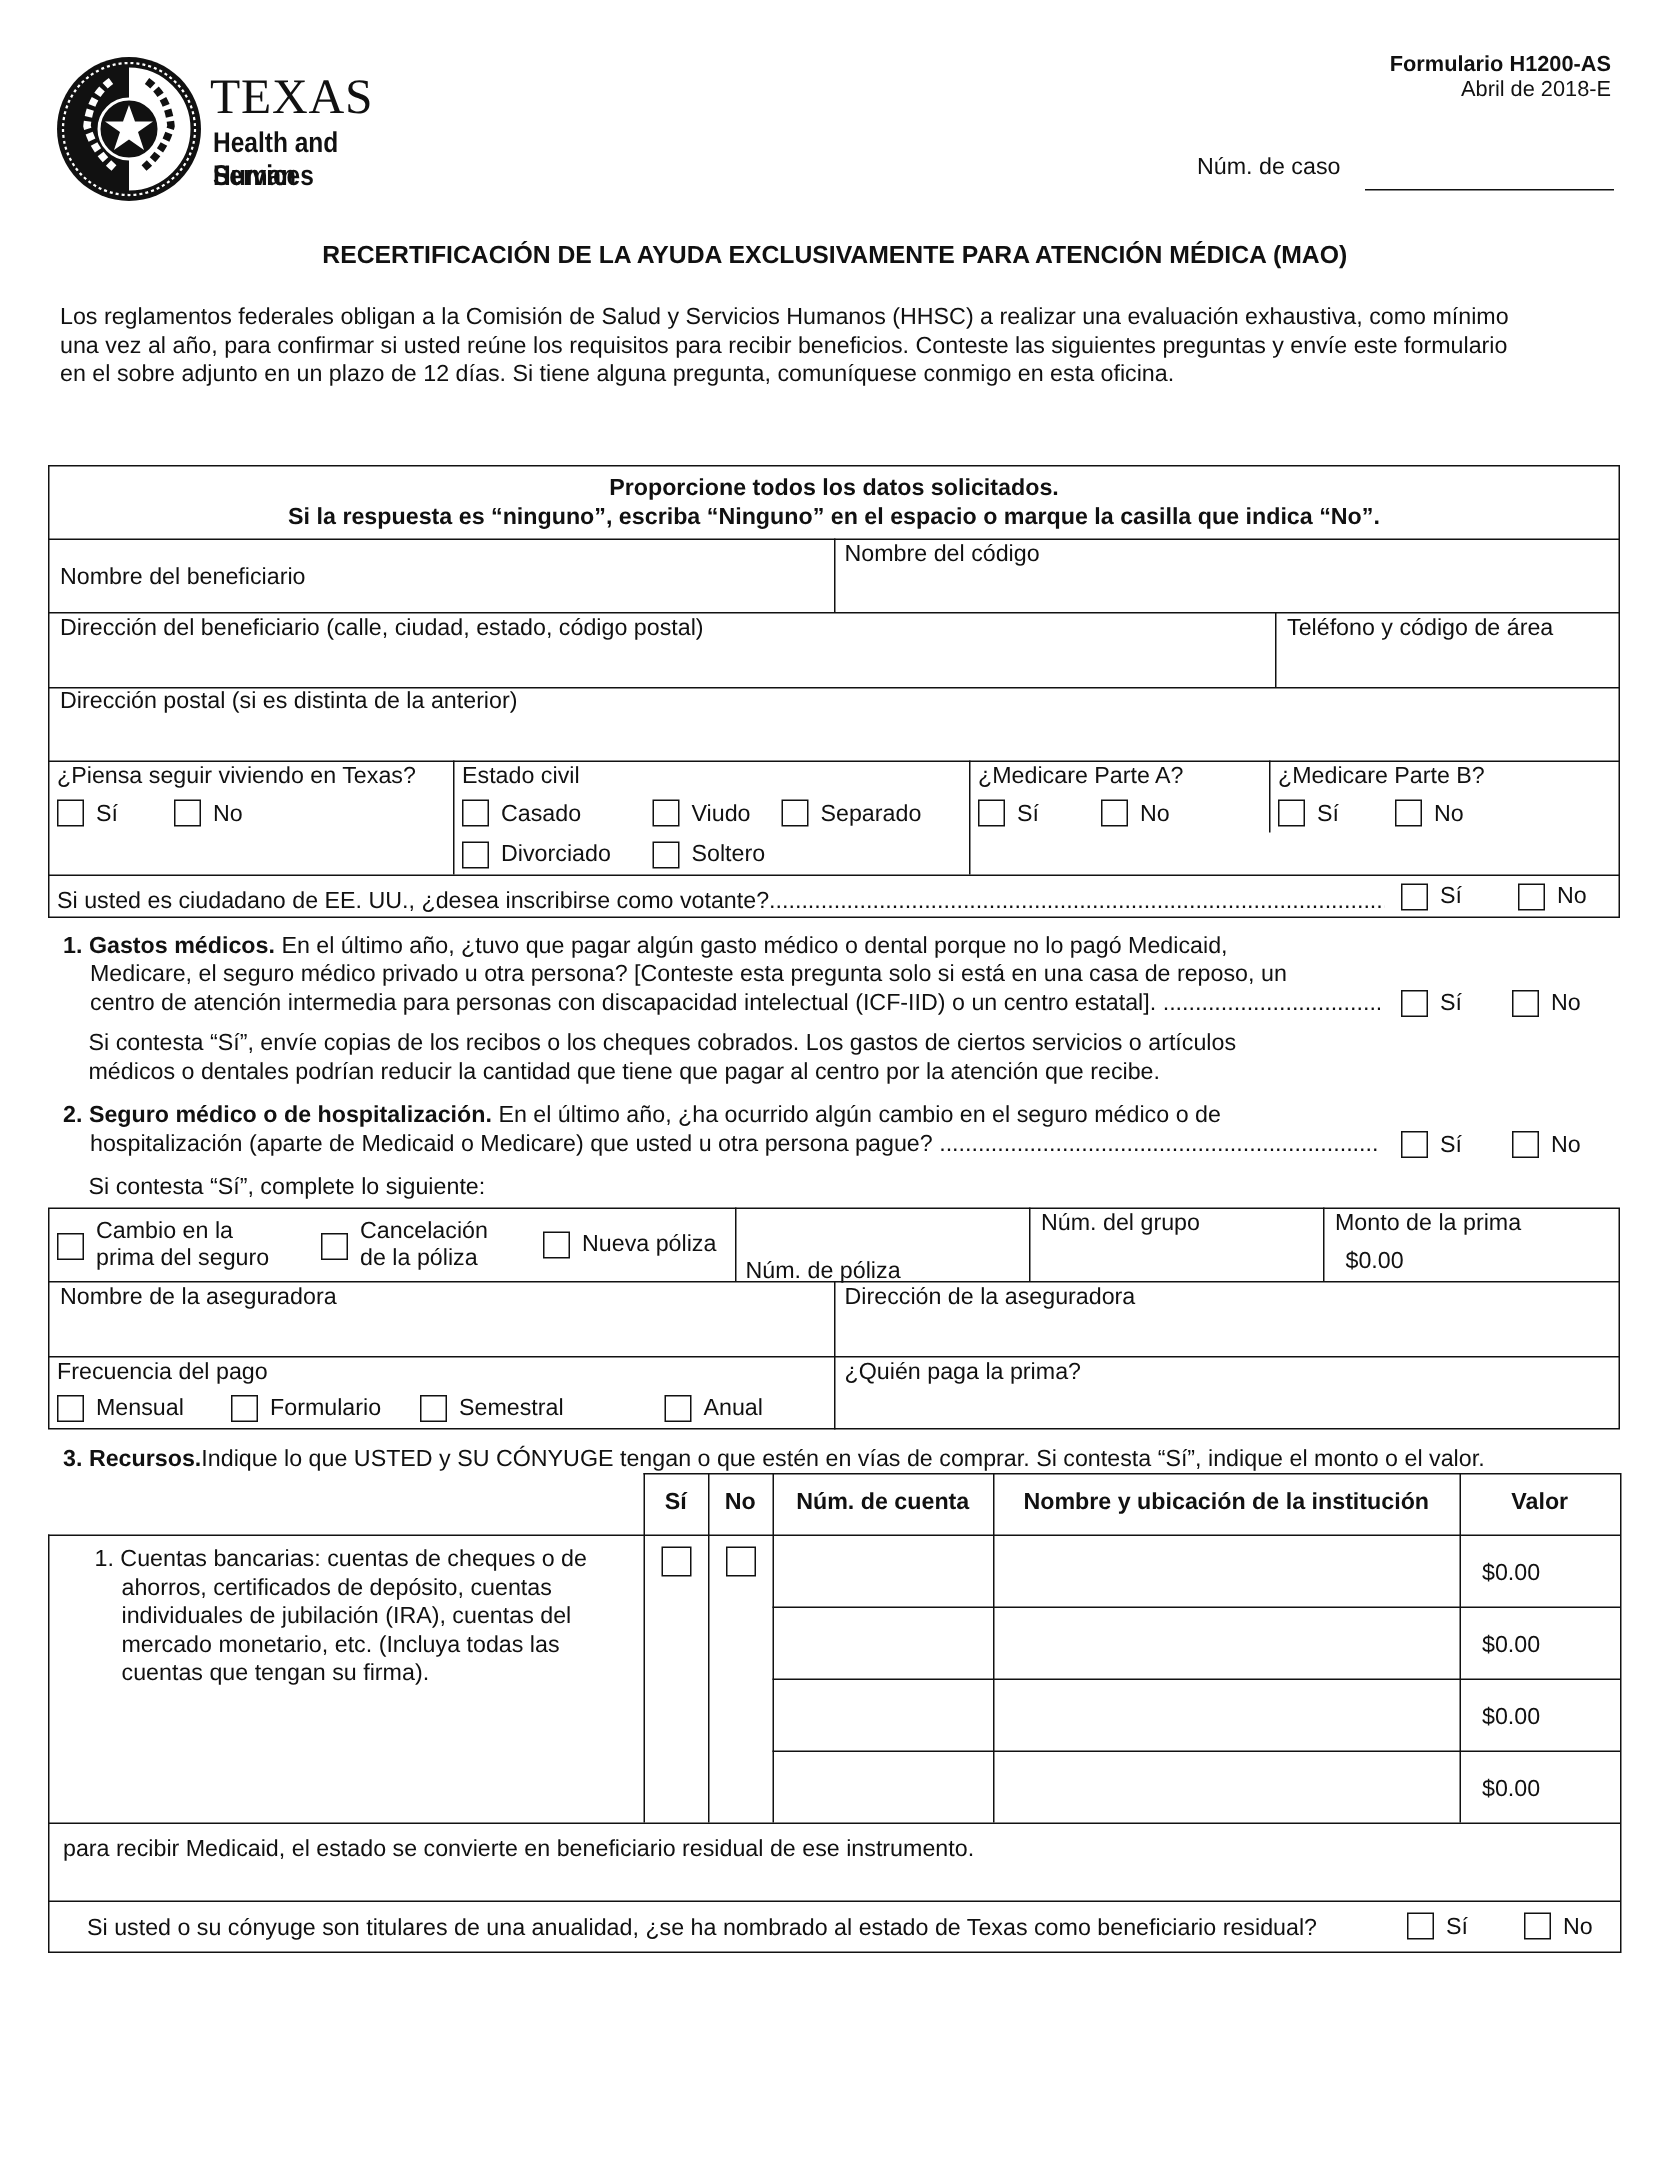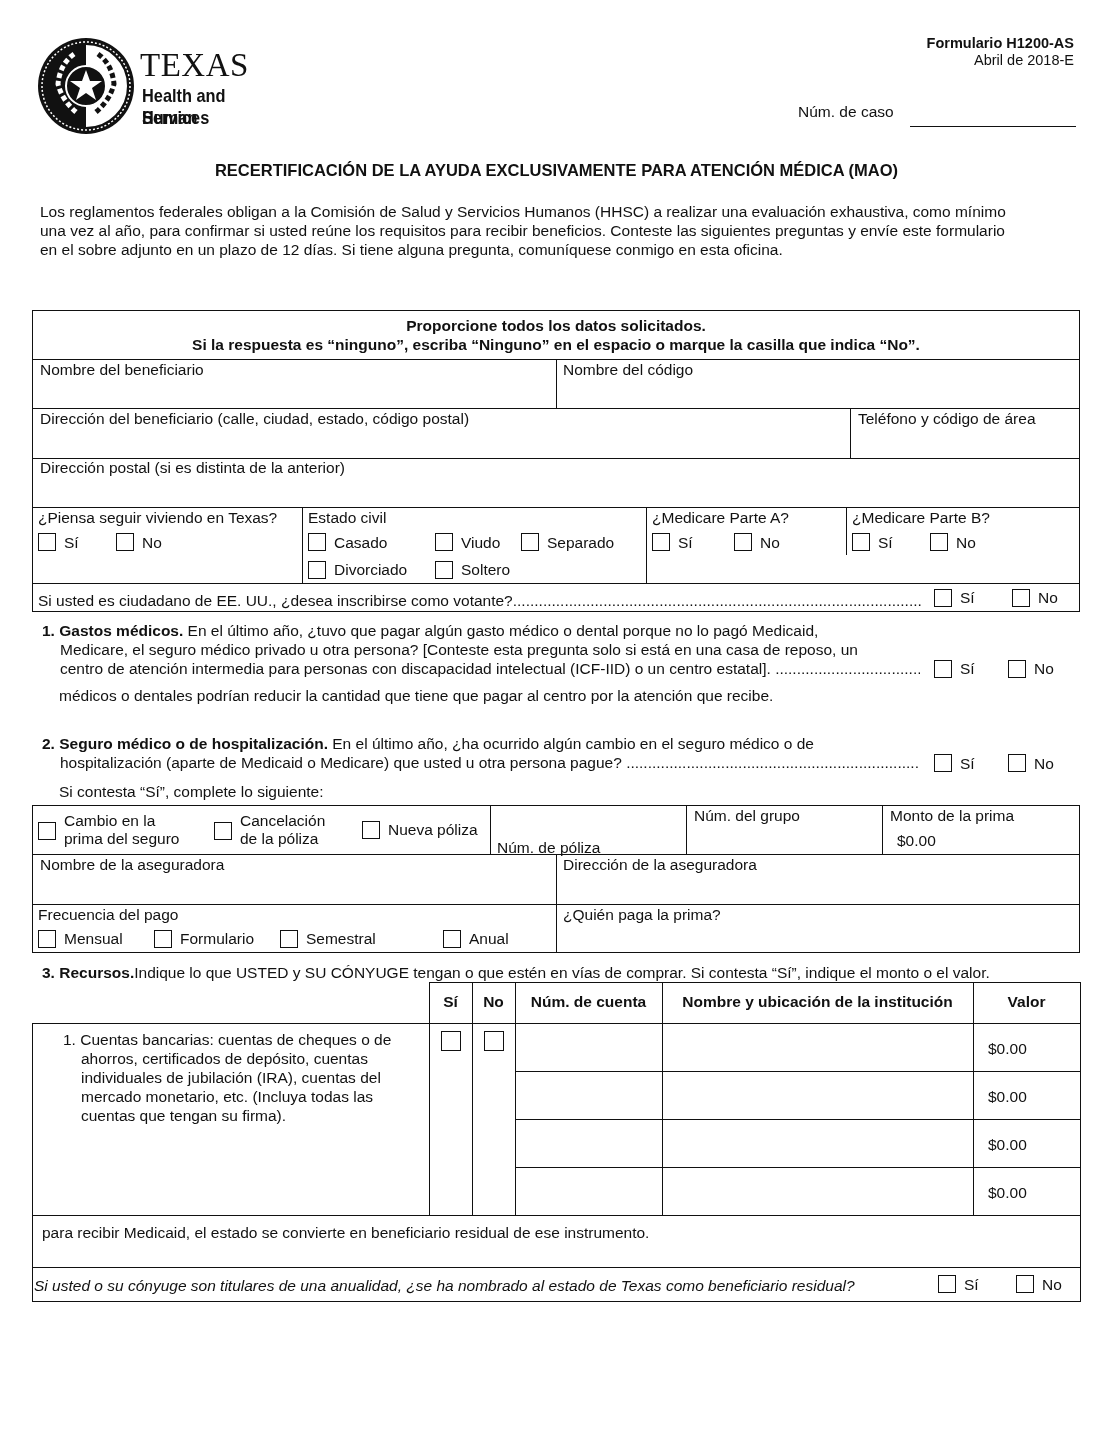--- a/index.html
+++ b/index.html
@@ -53,21 +53,21 @@
 <div class="abs bold center" style="left:32px;width:1048px;top:317px;">Proporcione todos los datos solicitados.</div>
 <div class="abs bold center" style="left:32px;width:1048px;top:336px;">Si la respuesta es “ninguno”, escriba “Ninguno” en el espacio o marque la casilla que indica “No”.</div>
 
 <div class="line-h" style="left:32px;width:1048px;top:359px;"></div>
 <div class="line-h" style="left:32px;width:1048px;top:408px;"></div>
 <div class="line-h" style="left:32px;width:1048px;top:458px;"></div>
 <div class="line-h" style="left:32px;width:1048px;top:507px;"></div>
 <div class="line-h" style="left:32px;width:1048px;top:583px;"></div>
 
 <div class="line-v" style="left:556px;top:359px;height:49px;"></div>
-<div class="lbl" style="left:40px;top:361px;text-align:right;">Nombre del beneficiario</div>
+<div class="lbl" style="left:40px;top:376px;text-align:right;">Nombre del beneficiario</div>
 <div class="field" style="left:34px;top:380px;width:520px;height:26px;"></div>
 <div class="lbl" style="left:563px;top:361px;">Nombre del código</div>
 <div class="field" style="left:558px;top:380px;width:520px;height:26px;"></div>
 
 <div class="line-v" style="left:850px;top:408px;height:50px;"></div>
 <div class="lbl" style="left:40px;top:410px;">Dirección del beneficiario (calle, ciudad, estado, código postal)</div>
 <div class="field" style="left:34px;top:429px;width:814px;height:27px;"></div>
 <div class="lbl" style="left:858px;top:410px;">Teléfono y código de área</div>
 <div class="field" style="left:852px;top:429px;width:226px;height:27px;"></div>
 
@@ -120,20 +120,21 @@
   <div><span class="bold">1.</span> <span class="bold">Gastos médicos.</span><span> En el último año, ¿tuvo que pagar algún gasto médico o dental porque no lo pagó Medicaid,</span></div>
   <div style="padding-left:18px;">Medicare, el seguro médico privado u otra persona? [Conteste esta pregunta solo si está en una casa de reposo, un</div>
   <div style="padding-left:18px;white-space:nowrap;overflow:hidden;width:860px;"><span>centro de atención intermedia para personas con discapacidad intelectual (ICF-IID) o un centro estatal].</span> <span class="dots">..........................................................</span></div>
 </div>
 <div class="cb" style="left:934px;top:660px;"></div>
 <div class="lbl" style="left:960px;top:660px;">Sí</div>
 <div class="cb" style="left:1008px;top:660px;"></div>
 <div class="lbl" style="left:1034px;top:660px;">No</div>
 
 <div class="para" style="left:59px;top:686px;width:880px;">
+  <div>Si contesta “Sí”, envíe copias de los recibos o los cheques cobrados. Los gastos de ciertos servicios o artículos</div>
   <div>médicos o dentales podrían reducir la cantidad que tiene que pagar al centro por la atención que recibe.</div>
 </div>
 
 <div class="para" style="left:42px;top:734px;width:880px;">
   <div><span class="bold">2.</span> <span class="bold">Seguro médico o de hospitalización.</span><span> En el último año, ¿ha ocurrido algún cambio en el seguro médico o de</span></div>
   <div style="padding-left:18px;white-space:nowrap;overflow:hidden;width:860px;"><span>hospitalización (aparte de Medicaid o Medicare) que usted u otra persona pague?</span> <span class="dots">...........................................................................................</span></div>
 </div>
 <div class="cb" style="left:934px;top:754px;"></div>
 <div class="lbl" style="left:960px;top:755px;">Sí</div>
 <div class="cb" style="left:1008px;top:754px;"></div>
@@ -236,17 +237,17 @@
 <div class="lbl" style="left:988px;top:1136px;">$0.00</div>
 
 <div class="field" style="left:517px;top:1169px;width:143px;height:44px;"></div>
 <div class="field" style="left:664px;top:1169px;width:307px;height:44px;"></div>
 <div class="lbl" style="left:988px;top:1184px;">$0.00</div>
 
 <div class="para" style="left:42px;top:1223px;width:1034px;">
   <div>para recibir Medicaid, el estado se convierte en beneficiario residual de ese instrumento.</div>
 </div>
 
-<div class="lbl" style="left:34px;top:1277px;font-style:italic;">Si usted o su cónyuge son titulares de una anualidad, ¿se ha nombrado al estado de Texas como beneficiario residual?</div>
+<div class="lbl" style="left:58px;top:1277px;">Si usted o su cónyuge son titulares de una anualidad, ¿se ha nombrado al estado de Texas como beneficiario residual?</div>
 <div class="cb" style="left:938px;top:1275px;"></div>
 <div class="lbl" style="left:964px;top:1276px;">Sí</div>
 <div class="cb" style="left:1016px;top:1275px;"></div>
 <div class="lbl" style="left:1042px;top:1276px;">No</div>
 
 </body></html>

